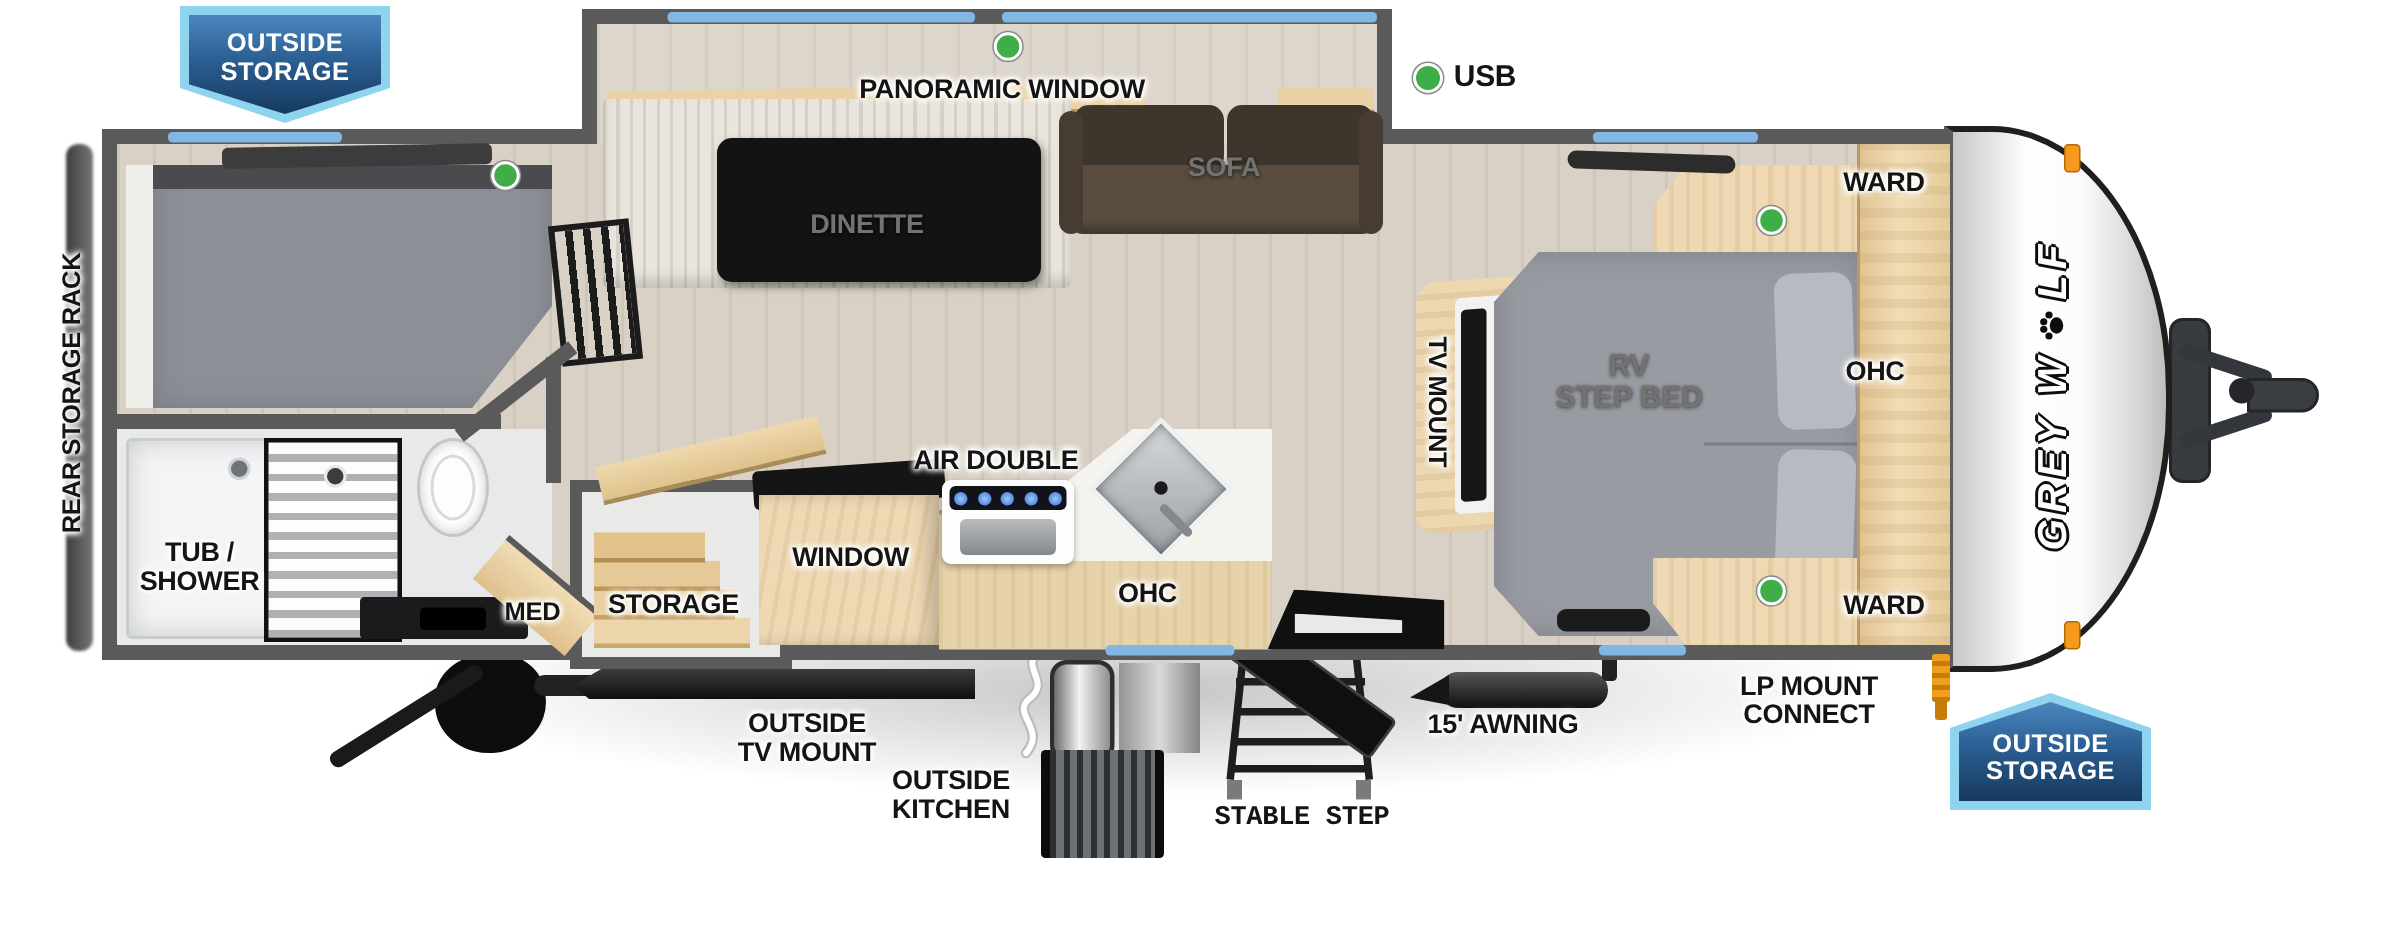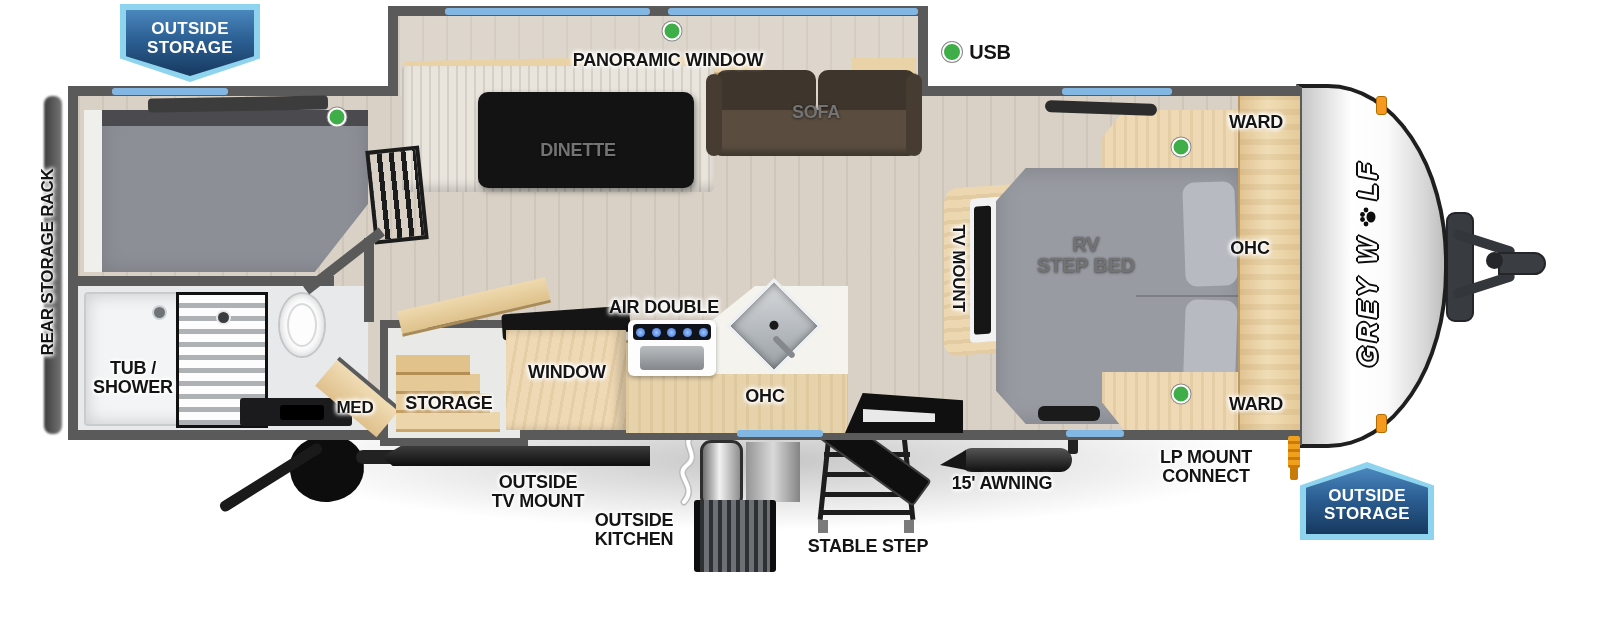--- a/index.html
+++ b/index.html
@@ -329,21 +329,21 @@
   <div class="lbl" style="left:538px;top:492px;">
     <span>OUTSIDE</span>
       <span>TV MOUNT</span>
     </div>
 
   <div class="lbl" style="left:634px;top:530px;">
     <span>OUTSIDE</span>
       <span>KITCHEN</span>
     </div>
 
-  <div class="lbl" style="left:868px;top:546px;">
+  <div class="lbl" style="left:868px;top:546px;font-family:Liberation Mono, monospace;">
     <span>STABLE STEP</span>
     </div>
 
   <div class="lbl" style="left:1002px;top:483px;">
     <span>15' AWNING</span>
     </div>
 
   <div class="lbl" style="left:1206px;top:467px;">
     <span>LP MOUNT</span>
       <span>CONNECT</span>

